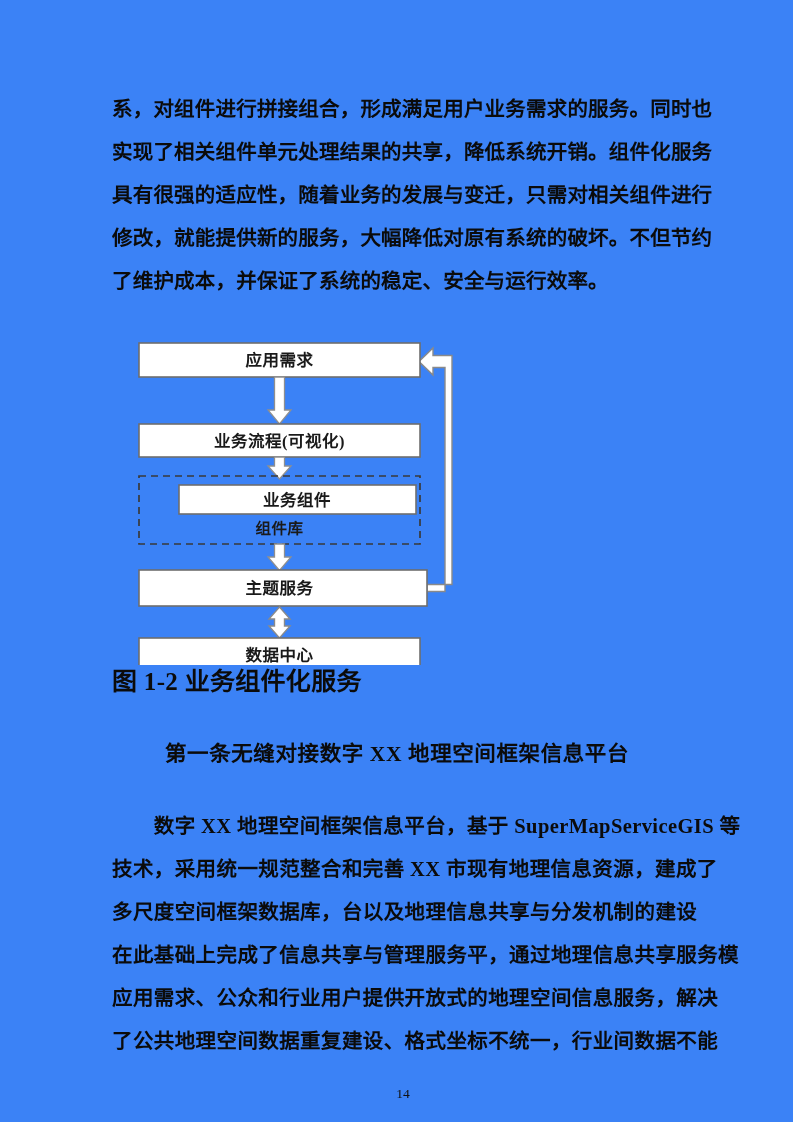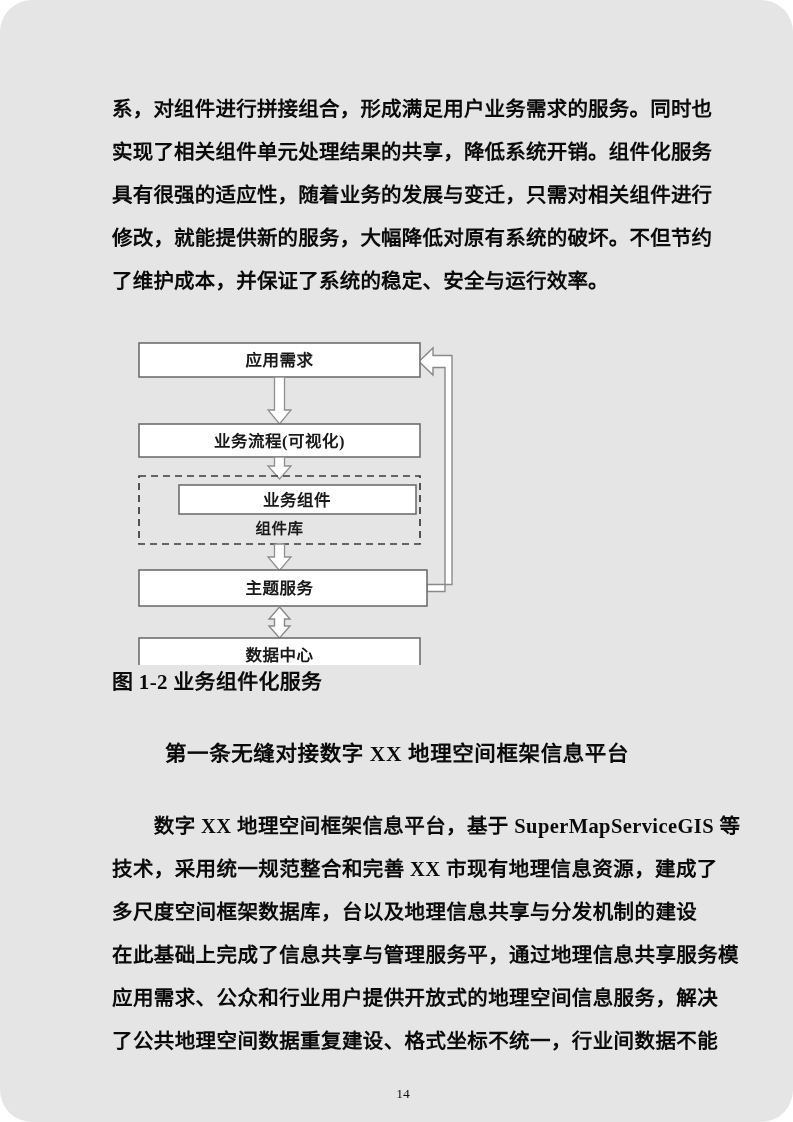--- a/index.html
+++ b/index.html
@@ -15,22 +15,21 @@
     position: relative;
     font-family: "Liberation Serif", "DejaVu Serif", serif;
     color: #0b0b0b;
     overflow: hidden;
   }
 
   
   #page {
     position: absolute;
     inset: 0;
-    background: #e5e5e5;
-    border-radius: 32px;
+    background: #3b82f6;
   }
   #content {
     position: absolute;
     left: 112px;
     top: 88px;
     width: 570px;
   }
 
   
   .para {
@@ -61,21 +60,21 @@
   #diagram {
     position: absolute;
     left: 22px;
     top: 14px;
     width: 348px;
     height: 330px;
   }
   #diagram svg { display: block; }
 
   .fig-caption {
-    font-size: 21px;
+    font-size: 25px;
     line-height: 30px;
     font-weight: 600;
     letter-spacing: 0.3px;
     margin: 16px 0 0 0;
     white-space: nowrap;
     font-family: Liberation Serif, serif;
   }
 
   
   .sec-heading {

